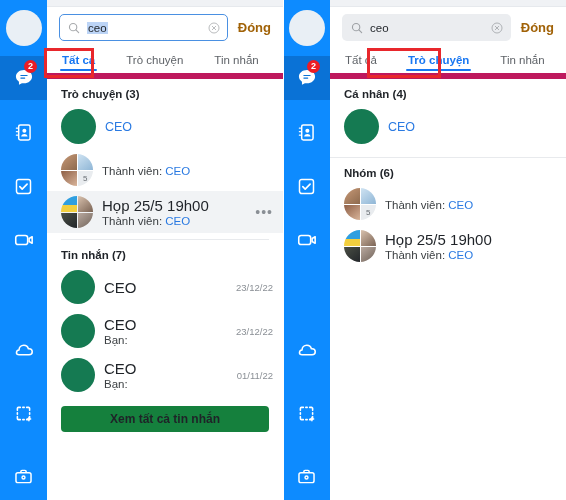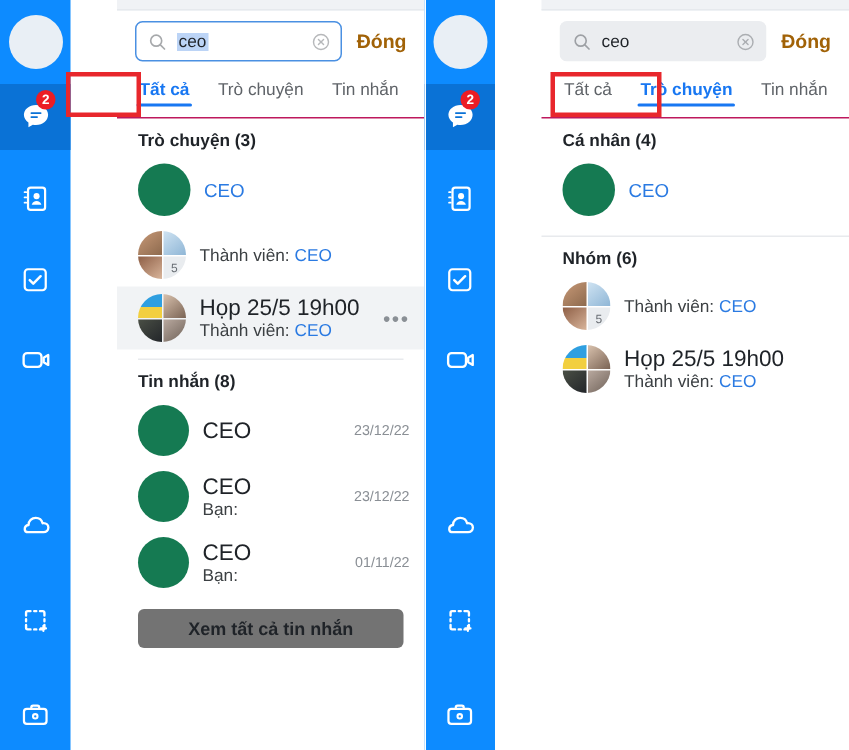--- a/index.html
+++ b/index.html
@@ -49,21 +49,21 @@
     position:absolute; top: 4px; right: 10px;
     min-width: 13px; height: 13px; padding: 0 3px;
     border-radius: 7px; background:#ec1c24; color:#fff;
     font-size: 9px; line-height: 13px; text-align:center;
     font-family: "Liberation Sans", sans-serif; font-weight:700;
   }
 
   
   .content {
     flex: 1 1 auto; height: 500px; position: relative;
-    background: #ffffff; overflow: hidden; padding-left: 31px;
+    background: #ffffff; overflow: hidden;
   }
   .topstrip { height: 7px; background: #f0f2f5; border-bottom:1px solid #e6e9ed;}
 
   
   .searchrow {
     display:flex; align-items:center; padding: 7px 10px 8px 12px; gap: 8px;
   }
   .searchbox {
     flex: 1 1 auto; height: 27px; border-radius: 5px;
     display:flex; align-items:center; padding: 0 7px; gap:6px;
@@ -79,23 +79,23 @@
   .search-val.sel { background:#bcd4f6; color:#1f2328; display:inline; padding:1px 1px; }
   .search-val-wrap { flex:1 1 auto; overflow:hidden; white-space:nowrap; font-size:11.5px;}
   .clear-ico { flex:0 0 12px; width:12px; height:12px; opacity:.45; cursor:pointer;}
   .close-btn {
     font-size: 13px; font-weight: 700; color:#a16207;
     padding: 0 2px 0 2px; cursor:pointer; white-space:nowrap;
   }
 
   
   .tabs {
-    display:flex; align-items:flex-start; gap: 15px;
+    display:flex; align-items:flex-start; gap: 27px;
     padding: 3px 0 0 13px; position:relative; height: 30px;
-    border-bottom: 1px solid #be185d;
+    border-bottom: 6px solid #be185d;
   }
   .tab {
     font-size: 11.5px; color:#5f6368; padding: 2px 2px 7px 2px;
     position:relative; cursor:pointer; white-space:nowrap;
   }
   .tab.active { color:#1877f2; font-weight:600; }
   .tab.active::after {
     content:""; position:absolute; left:0; right:0; bottom:2px;
     height:2px; background:#1877f2; border-radius:2px;
   }
@@ -138,21 +138,21 @@
     background:#e9ecef; color:#6a6f75; font-size:8px;
     display:flex; align-items:center; justify-content:center;
     font-family:"Liberation Sans", sans-serif;
   }
 
   .divider { height:1px; background:#e8eaed; margin: 6px 14px 0 14px; }
   .divider-full { height:1px; background:#e8eaed; margin: 8px 0 0 0; }
 
   .seeall {
     margin: 9px 14px 0 14px; height: 26px; border-radius:4px;
-    background:#737373; display:flex; align-items:center; justify-content:center;
+    background:#15803d; display:flex; align-items:center; justify-content:center;
     font-size:12px; color:#1f2328; font-weight:600; cursor:pointer;
   }
 </style>
 </head>
 <body>
 
 <div class="screen">
 
   <div class="panel panel-left">
 
@@ -285,21 +285,21 @@
         </div>
         <div class="row-texts">
           <div class="row-title">Họp 25/5 19h00</div>
           <div class="row-sub"><span>Thành viên: </span><span class="lnk">CEO</span></div>
         </div>
         <div class="dots">•••</div>
       </div>
 
       <div class="divider"></div>
 
-      <div class="section-title">Tin nhắn (8)</div>
+      <div class="section-title">Tin nhắn (7)</div>
 
       <div class="row">
         <div class="av-solid"></div>
         <div class="row-texts">
           <div class="row-title">CEO</div>
         </div>
         <div class="row-time">23/12/22</div>
       </div>
 
       <div class="row">

